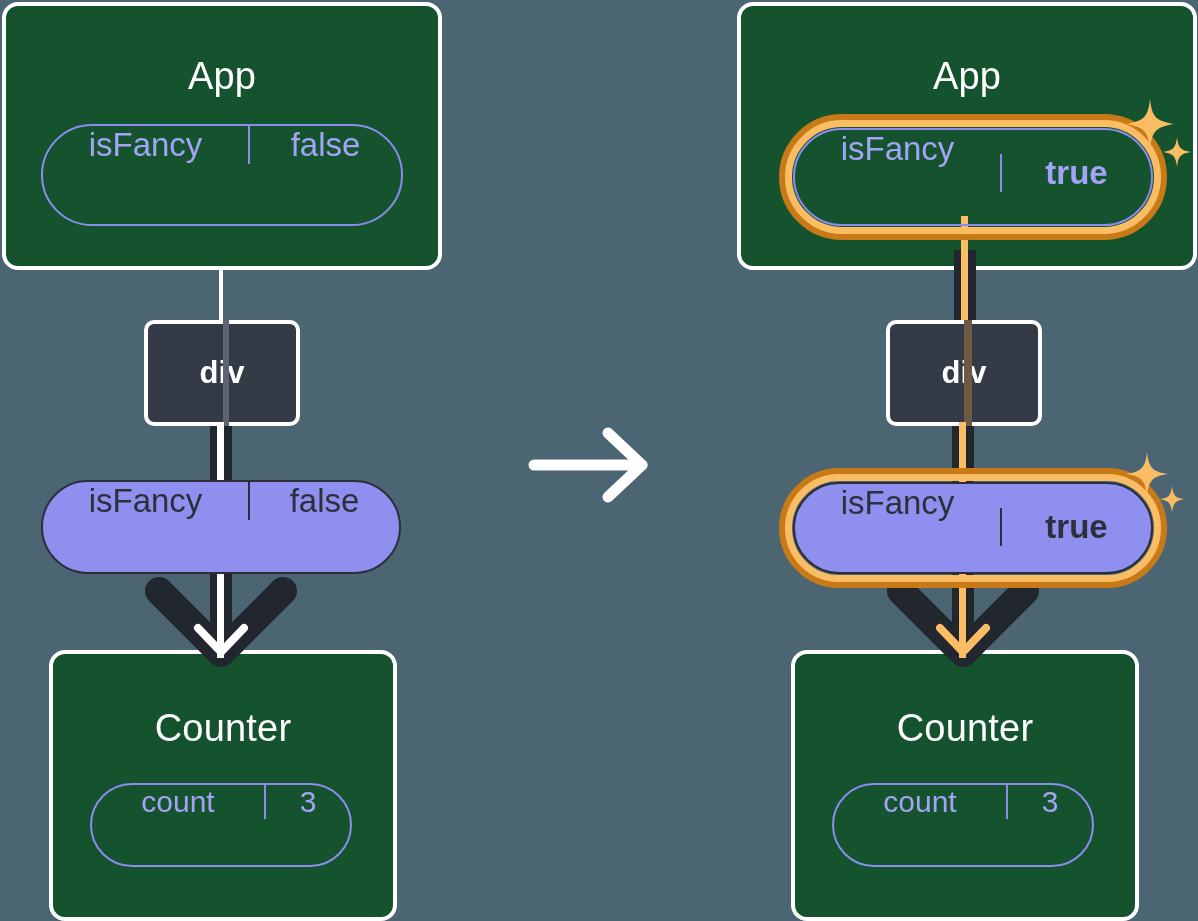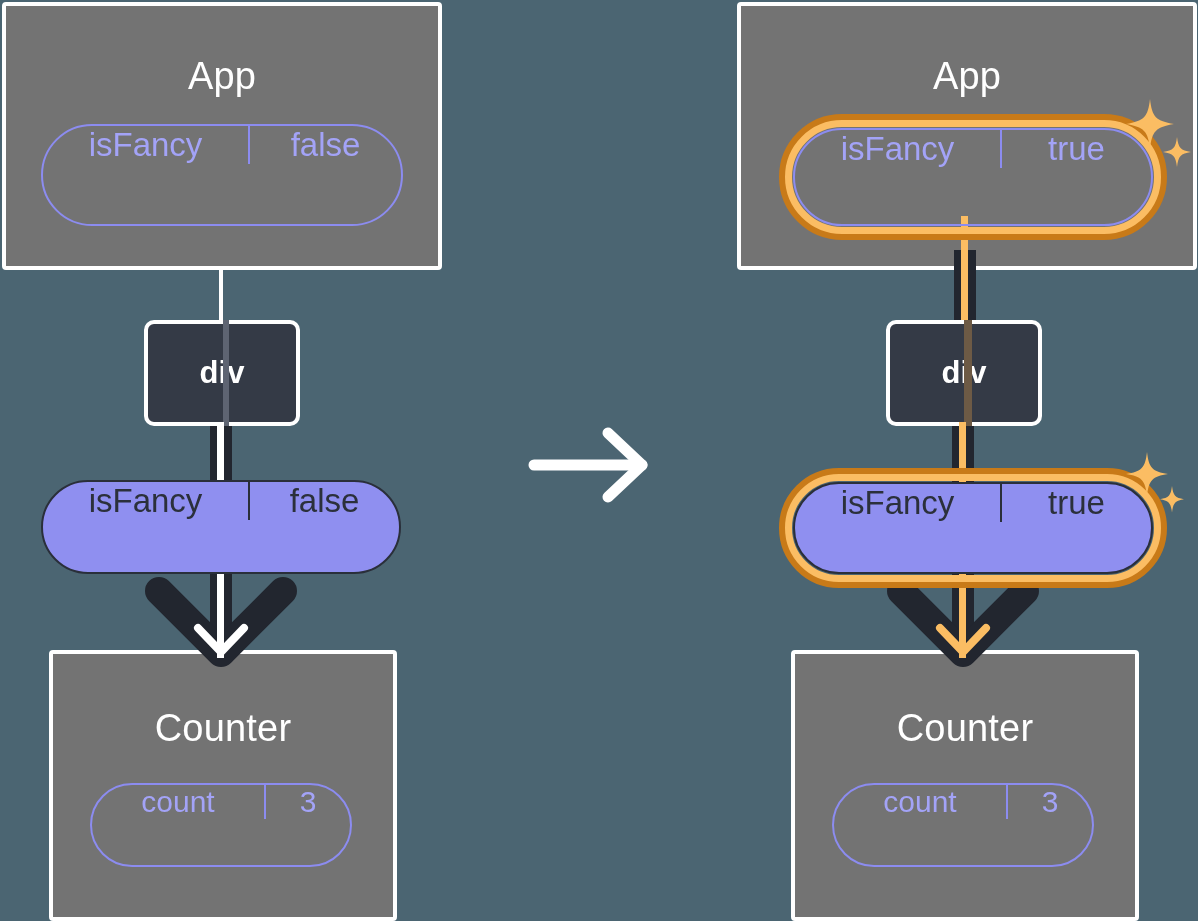--- a/index.html
+++ b/index.html
@@ -10,23 +10,23 @@
     overflow:hidden;
   }
   #stage{position:relative;width:1198px;height:921px;}
   .panel{position:absolute;top:0;width:463px;height:921px;}
   #panel-left{left:0;}
   #panel-right{left:735px;}
 
   
   .compbox{
     position:absolute;
-    background:#737373;
+    background:#14532d;
     border:4px solid #ffffff;
-    border-radius:4px;
+    border-radius:16px;
     box-sizing:border-box;
     z-index:4;
   }
   .compbox .title{
     position:absolute;left:0;right:0;
     text-align:center;
     color:#ffffff;
     font-size:38px;
     line-height:44px;
     letter-spacing:.2px;
@@ -70,21 +70,21 @@
   .pill.ghost .cell.v{border-left:2px solid #8c8cf0;}
 
   
   .pill.solid{
     background:#8f8ff0;
     border:2px solid #2a2f3a;
   }
   .pill.solid .cell{color:#2b303b;font-size:33px;}
   .pill.solid .cell.v{border-left:2px solid #2a2f3a;}
 
-  .pill .cell.bold{font-weight:normal;}
+  .pill .cell.bold{font-weight:bold;margin-top:24px;}
 
   
   .ringwrap{position:absolute;z-index:9;}
   .ringwrap .ring-outer{
     position:absolute;inset:-14px;
     border:7px solid #c87a18;
     border-radius:999px;
     box-sizing:border-box;
   }
   .ringwrap .ring-inner{

